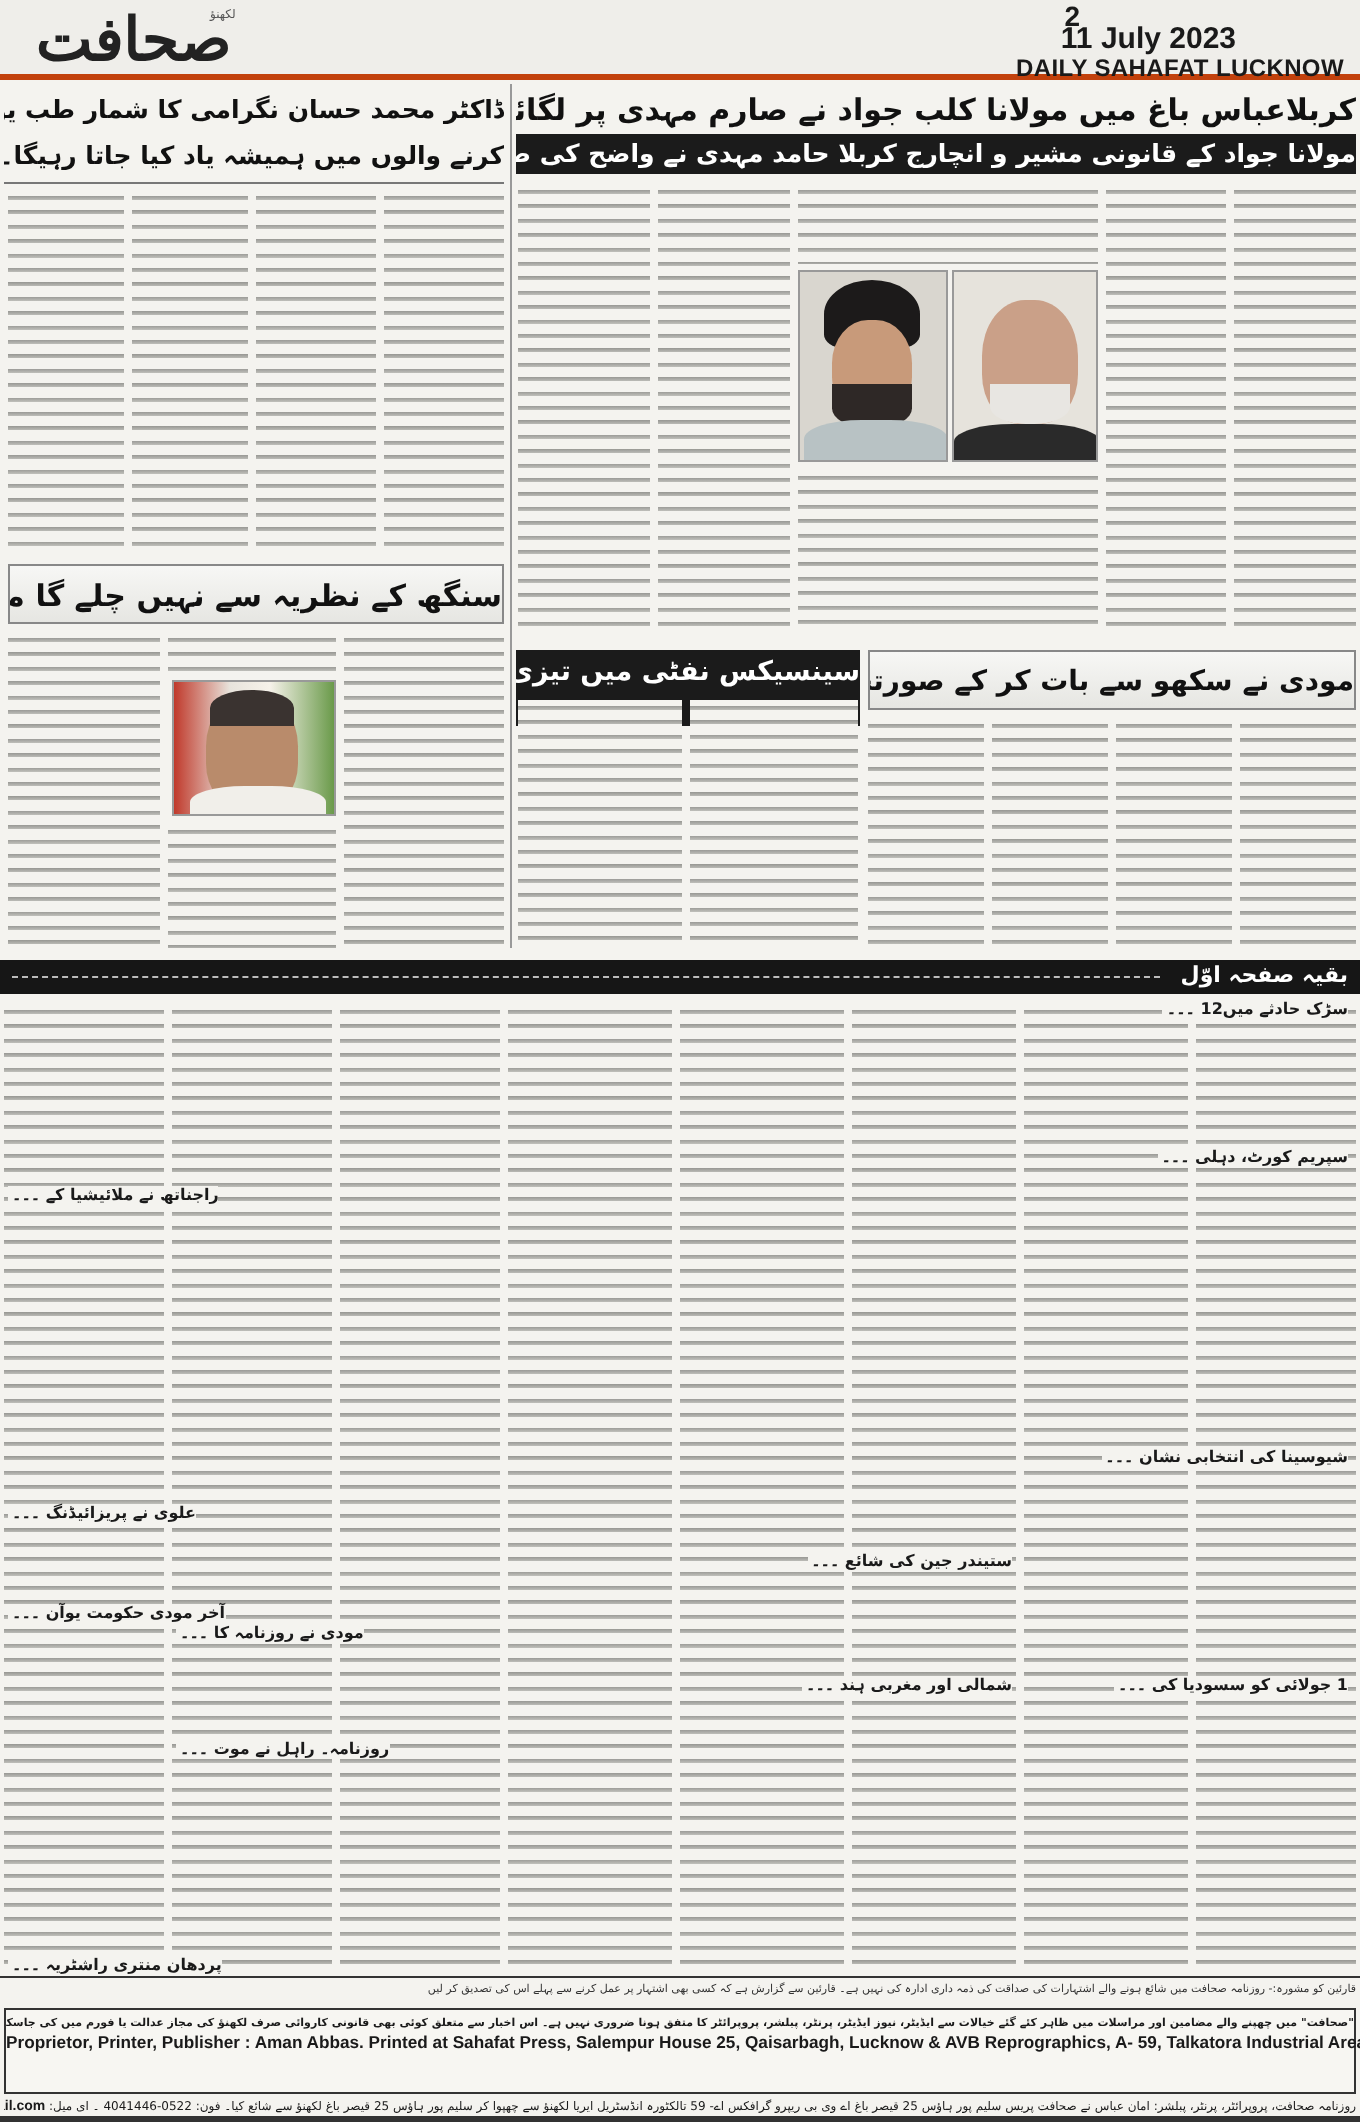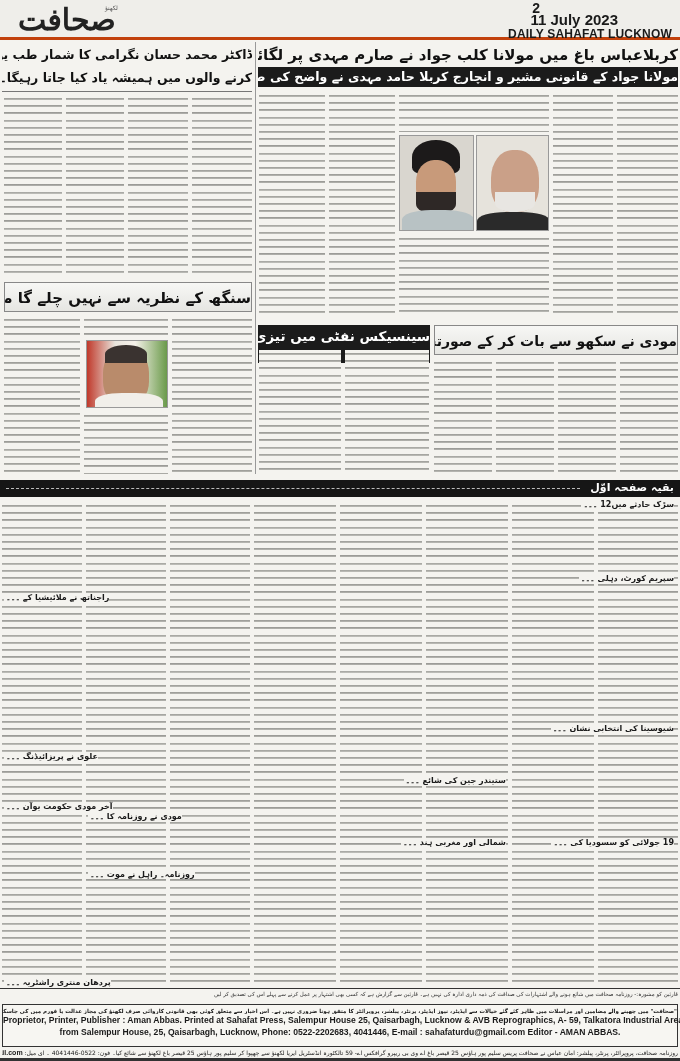--- a/index.html
+++ b/index.html
@@ -172,35 +172,34 @@
 <div class="col" style="left:512px; top:502px; width:82px; height:484px;">
     <div class="lines"></div>
   </div>
 <div class="col" style="left:598px; top:502px; width:80px; height:484px;">
     <div class="lines"></div>
   </div>
 
 <div class="subhead" style="right:6px; top:500px;">سڑک حادثے میں12 ۔۔۔</div>
 <div class="subhead" style="right:6px; top:574px;">سپریم کورٹ، دہلی ۔۔۔</div>
 <div class="subhead" style="right:6px; top:724px;">شیوسینا کی انتخابی نشان ۔۔۔</div>
-<div class="subhead" style="right:6px; top:838px;">19 جولائی کو سسودیا کی ۔۔۔</div>
+<div class="subhead" style="right:6px; top:838px;">1 جولائی کو سسودیا کی ۔۔۔</div>
 <div class="subhead" style="right:174px; top:838px;">شمالی اور مغربی ہند ۔۔۔</div>
 <div class="subhead" style="right:174px; top:776px;">ستیندر جین کی شائع ۔۔۔</div>
 <div class="subhead" style="left:4px; top:593px;">راجناتھ نے ملائیشیا کے ۔۔۔</div>
 <div class="subhead" style="left:4px; top:752px;">علوی نے پریزائیڈنگ ۔۔۔</div>
 <div class="subhead" style="left:4px; top:802px;">آخر مودی حکومت یوآن ۔۔۔</div>
 <div class="subhead" style="left:88px; top:812px;">مودی نے روزنامہ کا ۔۔۔</div>
 <div class="subhead" style="left:88px; top:870px;">روزنامہ۔ راہل نے موت ۔۔۔</div>
 <div class="subhead" style="left:4px; top:940px;margin-top:38px;">پردھان منتری راشٹریہ ۔۔۔</div>
 
 <div class="hrule" style="left:0; top:988px; width:680px; background:#333;"></div>
 <div class="footer-notice">قارئین کو مشورہ:- روزنامہ صحافت میں شائع ہونے والے اشتہارات کی صداقت کی ذمہ داری ادارہ کی نہیں ہے۔ قارئین سے گزارش ہے کہ کسی بھی اشتہار پر عمل کرنے سے پہلے اس کی تصدیق کر لیں</div>
 <div class="footer-box">
   <div class="disclaimer">"صحافت" میں چھپنے والے مضامین اور مراسلات میں ظاہر کئے گئے خیالات سے ایڈیٹر، نیوز ایڈیٹر، پرنٹر، پبلشر، پروپرائٹر کا متفق ہونا ضروری نہیں ہے۔ اس اخبار سے متعلق کوئی بھی قانونی کاروائی صرف لکھنؤ کی مجاز عدالت یا فورم میں کی جاسکتی ہے</div>
   <div class="imprint">Proprietor, Printer, Publisher : Aman Abbas. Printed at Sahafat Press, Salempur House 25, Qaisarbagh, Lucknow &amp; AVB Reprographics, A- 59, Talkatora Industrial Area Lucknow &amp; Published</div>
-  <div class="imprint">from Salempur House, 25, Qaisarbagh, Lucknow, Phone: 0522-2202683, 4041446,  E-mail : sahafaturdu@gmail.com Editor - AMAN ABBAS.</div>
 </div>
 <div class="footer-line">
   <span>روزنامہ صحافت، پروپرائٹر، پرنٹر، پبلشر: امان عباس نے صحافت پریس سلیم پور ہاؤس 25 قیصر باغ اے وی بی ریپرو گرافکس اے- 59 تالکٹورہ انڈسٹریل ایریا لکھنؤ سے چھپوا کر سلیم پور ہاؤس 25 قیصر باغ لکھنؤ سے شائع کیا۔ فون: 0522-4041446 ۔ ای میل:</span>
   <span class="email">sahafaturdu@gmail.com</span>
   
 </div>
 <div class="bottom-rule"></div>
 
 </body></html>

